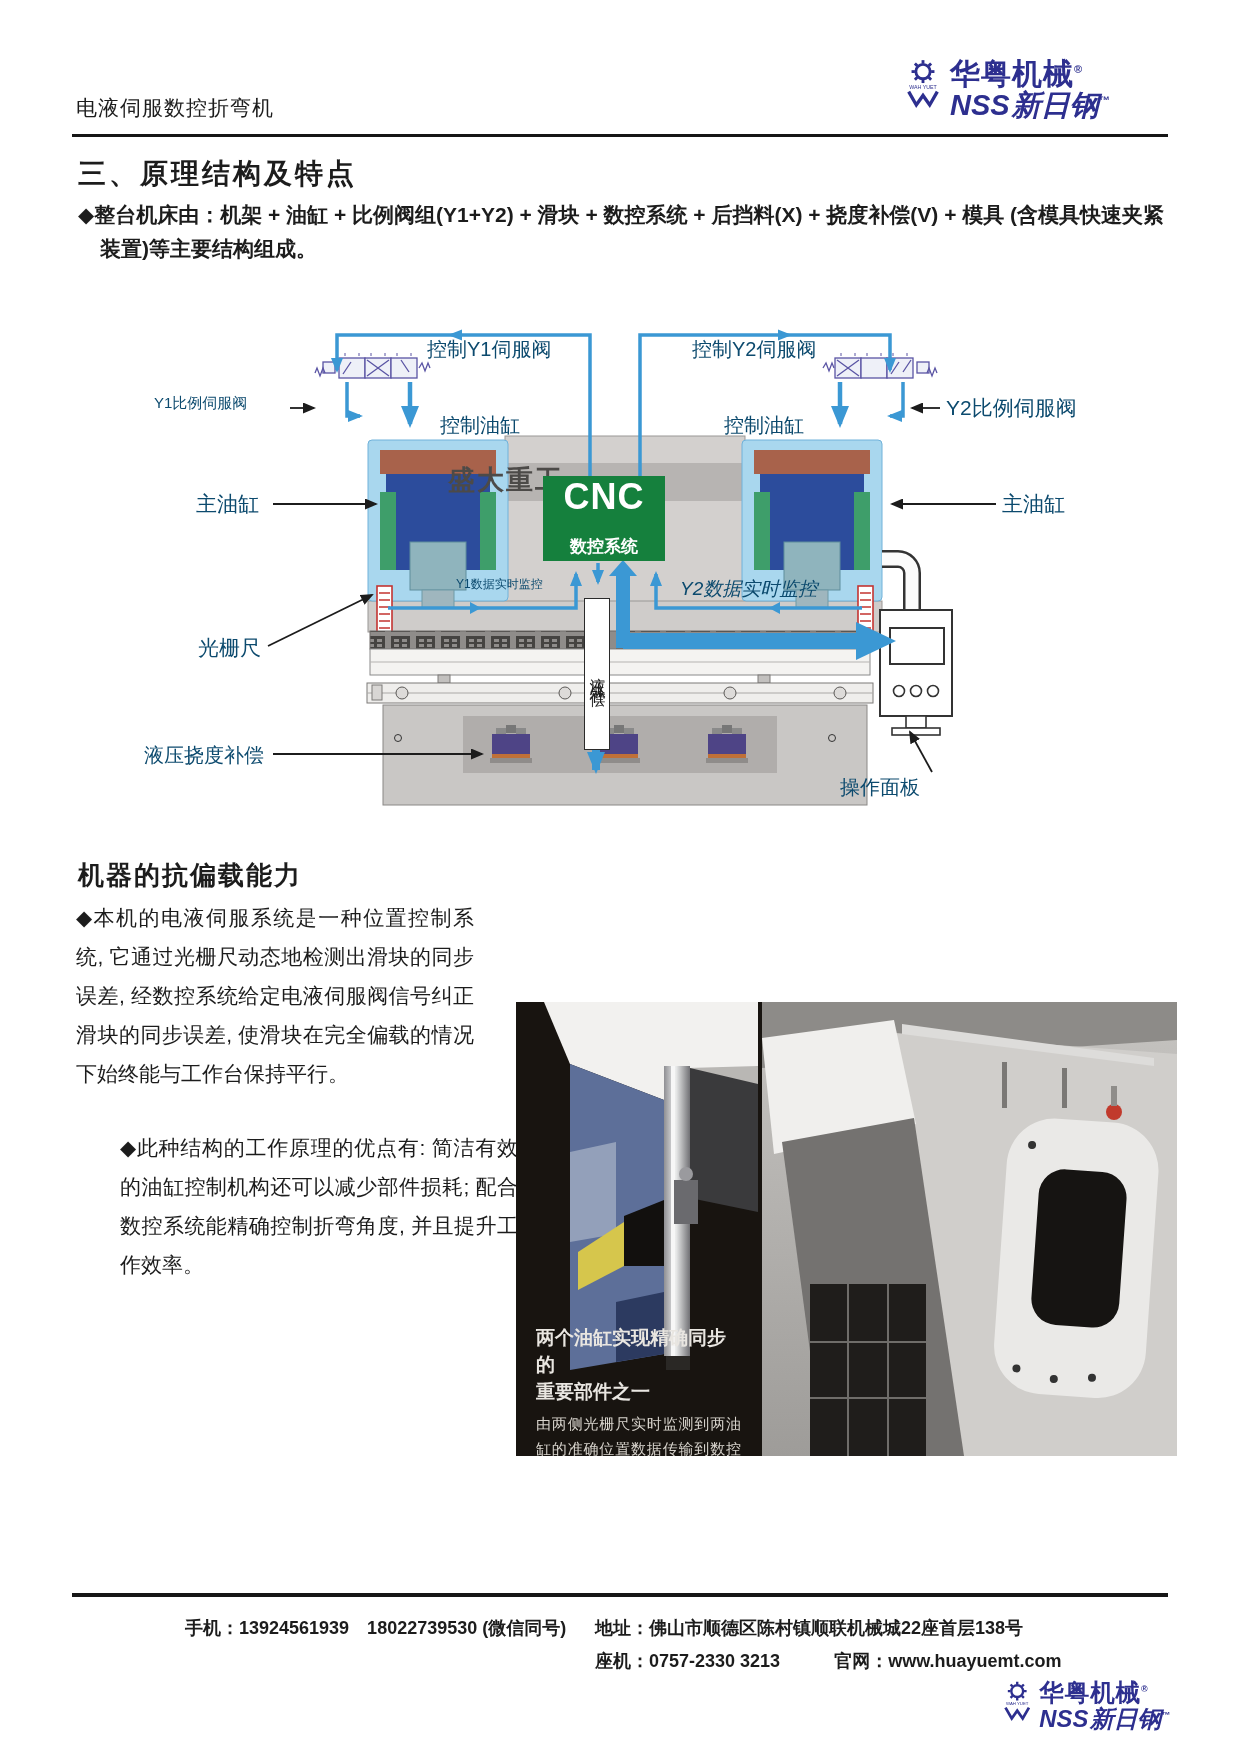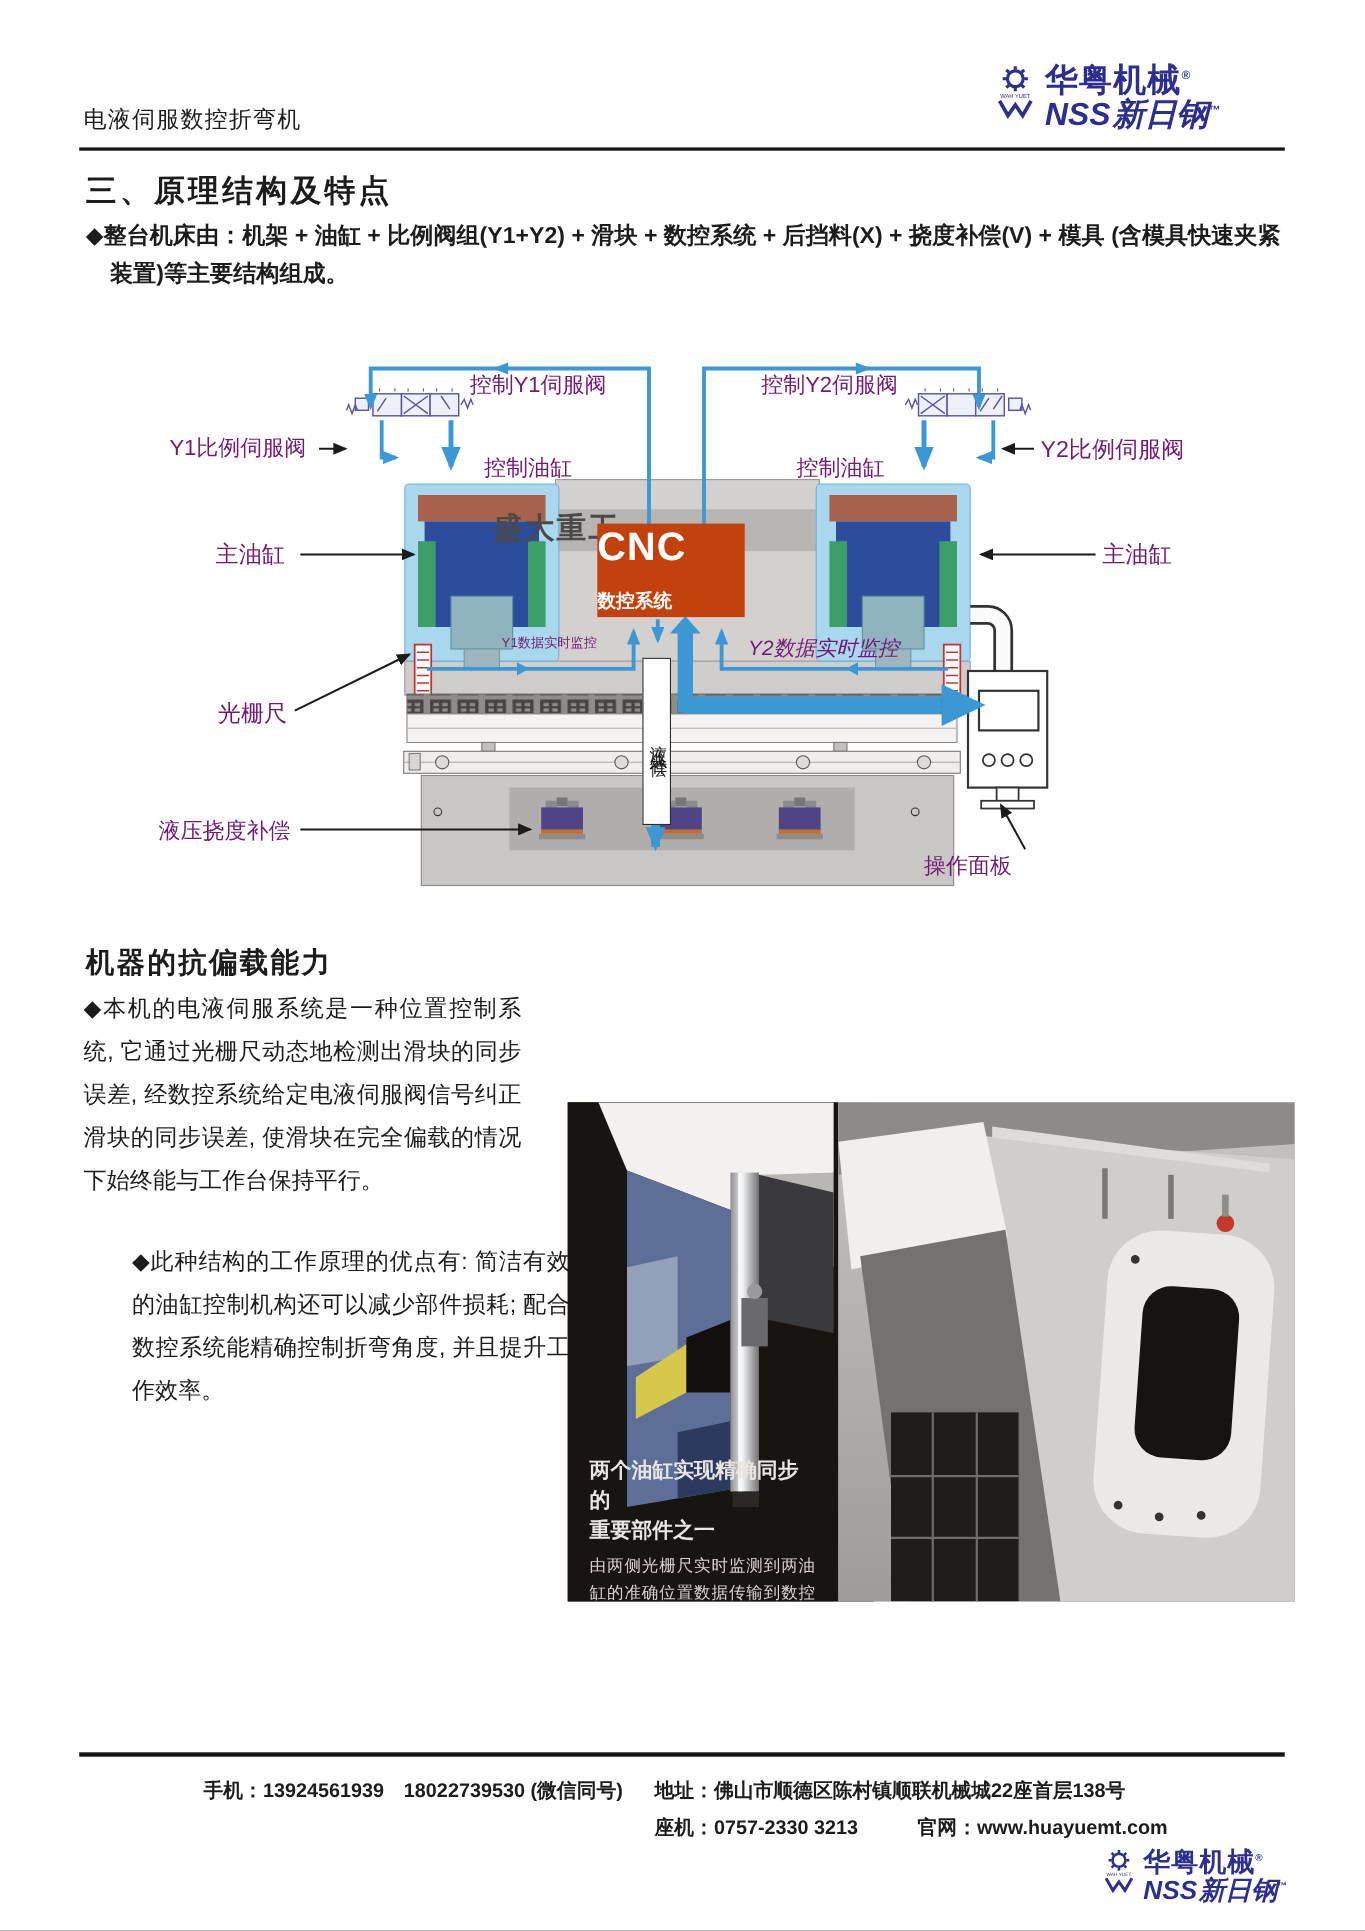--- a/index.html
+++ b/index.html
@@ -19,23 +19,23 @@
   .logo sup{font-size:11px;font-style:normal;}
   .logo-head{left:902px;top:58px;}
   .logo-foot{left:1000px;top:1680px;transform:scale(0.82);transform-origin:top left;}
   
   .sec-title{left:78px;top:155px;font-size:28px;font-weight:600;letter-spacing:3px;}
   .intro{left:78px;top:198px;width:1085px;font-size:21px;font-weight:bold;line-height:34px;
          padding-left:22px;text-indent:-22px;}
   
   .diagram{left:140px;top:328px;width:1015px;height:495px;}
   .diag-svg{position:absolute;left:0;top:0;width:100%;height:100%;}
-  .d-lbl{position:absolute;white-space:nowrap;color:#701a75;font-weight:500;}
-  .cnc-box{left:403px;top:148px;width:134px;height:85px;background:#c2410c;
-           display:flex;flex-direction:column;align-items:flex-start;justify-content:center;color:#fff;}
+  .d-lbl{position:absolute;white-space:nowrap;color:#0c4a6e;font-weight:500;}
+  .cnc-box{left:403px;top:148px;width:122px;height:85px;background:#15803d;
+           display:flex;flex-direction:column;align-items:center;justify-content:center;color:#fff;}
   .cnc-t{font-size:36px;font-weight:bold;letter-spacing:1px;line-height:1;}
   .cnc-s{font-size:17px;font-weight:bold;margin-top:20px;}
   .hyd-box{left:444px;top:270px;width:24px;height:150px;background:#fff;border:1.5px solid #2a2a2a;
            display:flex;align-items:center;justify-content:center;
            writing-mode:vertical-rl;text-orientation:upright;font-size:16px;font-weight:500;letter-spacing:5px;}
   .brand-machine{left:308px;top:134px;font-size:27px;font-weight:bold;color:#4c4a48;letter-spacing:2px;}
   
   .al-head{left:78px;top:858px;font-size:26px;font-weight:600;letter-spacing:2px;text-align:center;}
   .al-para{left:76px;width:398px;font-size:21px;line-height:39px;text-align:justify;}
   .al-p1{top:898px;}
@@ -263,21 +263,21 @@
         <path d="M800,80 H772" marker-end="url(#mb)"></path>
         <path d="M856,176 H752" marker-end="url(#mb)"></path>
         <path d="M792,444 L770,404" marker-end="url(#mb)"></path>
       </g>
     </svg>
 
     <div class="d-lbl" style="left:287px;top:8px;font-size:20px;">控制Y1伺服阀</div>
     <div class="d-lbl" style="left:552px;top:8px;font-size:20px;">控制Y2伺服阀</div>
     <div class="d-lbl" style="left:300px;top:84px;font-size:20px;">控制油缸</div>
     <div class="d-lbl" style="left:584px;top:84px;font-size:20px;">控制油缸</div>
-    <div class="d-lbl" style="left:14px;top:66px;font-size:20px;">Y1比例伺服阀</div>
+    <div class="d-lbl" style="left:14px;top:66px;font-size:15px;">Y1比例伺服阀</div>
     <div class="d-lbl" style="left:806px;top:66px;font-size:21px;">Y2比例伺服阀</div>
     <div class="d-lbl" style="left:56px;top:162px;font-size:21px;">主油缸</div>
     <div class="d-lbl" style="left:862px;top:162px;font-size:21px;">主油缸</div>
     <div class="d-lbl" style="left:58px;top:306px;font-size:21px;">光栅尺</div>
     <div class="d-lbl" style="left:4px;top:414px;font-size:20px;">液压挠度补偿</div>
     <div class="d-lbl" style="left:700px;top:446px;font-size:20px;">操作面板</div>
     <div class="d-lbl" style="left:316px;top:248px;font-size:12px;">Y1数据实时监控</div>
     <div class="d-lbl" style="left:540px;top:248px;font-size:19px;font-style:italic;">Y2数据实时监控</div>
     <div class="abs brand-machine">盛大重工</div>
     <div class="abs cnc-box">

